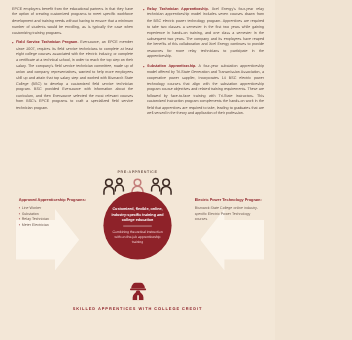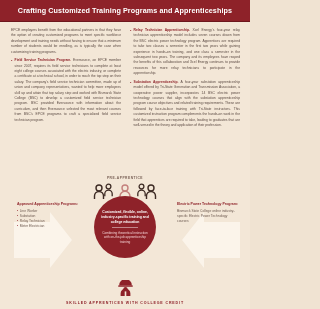--- a/index.html
+++ b/index.html
@@ -92,23 +92,20 @@
   .footer-label {
     font-size: 3.6px; font-weight: bold; letter-spacing: .85px;
     color: #8e2229; margin-top: 1px;
   }
 </style>
 </head>
 <body>
 
 <div class="page">
 
-  <div class="header">
-    <div class="header-title">Crafting Customized Training Programs and Apprenticeships</div>
-  </div>
 
   <div class="body">
 
     <div class="col">
       <div class="para">EPCE employers benefit from the educational partners in that they have the option of creating customized programs to meet specific workforce development and training needs without having to ensure that a minimum number of students would be enrolling, as is typically the case when customizing training programs.</div>
       <div class="bullet">
         <span class="dot">•</span>
         <span class="txt"><b>Field Service Technician Program.</b><span> Eversource, an EPCE member since 2007, requires its field service technicians to complete at least eight college courses associated with the electric industry, or complete a certificate at a technical school, in order to reach the top step on their salary. The company's field service technician committee, made up of union and company representatives, wanted to help more employees skill up and attain that top salary step and worked with Bismarck State College (BSC) to develop a customized field service technician program. BSC provided Eversource with information about the curriculum, and then Eversource selected the most relevant courses from BSC's EPCE programs to craft a specialized field service technician program.</span></span>
       </div>
     </div>

